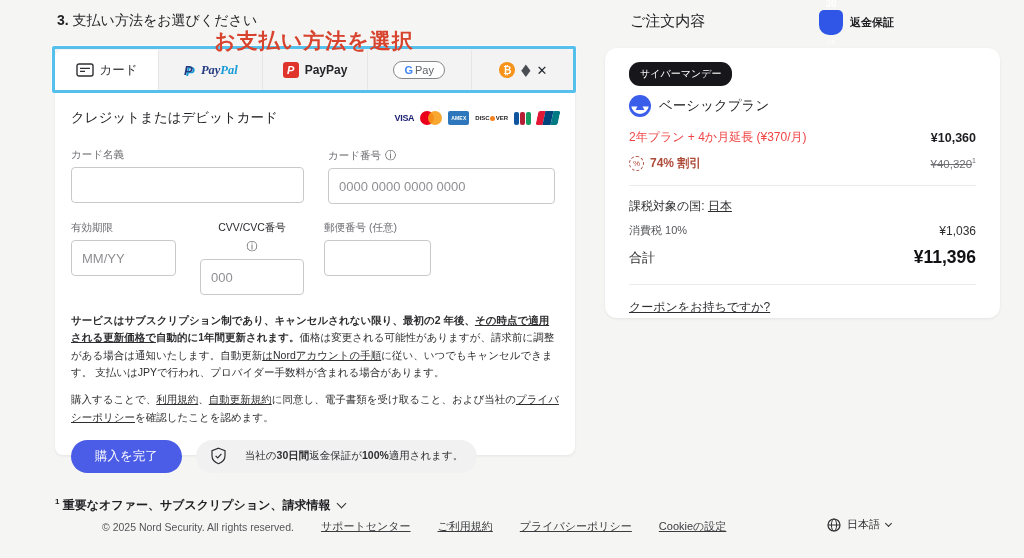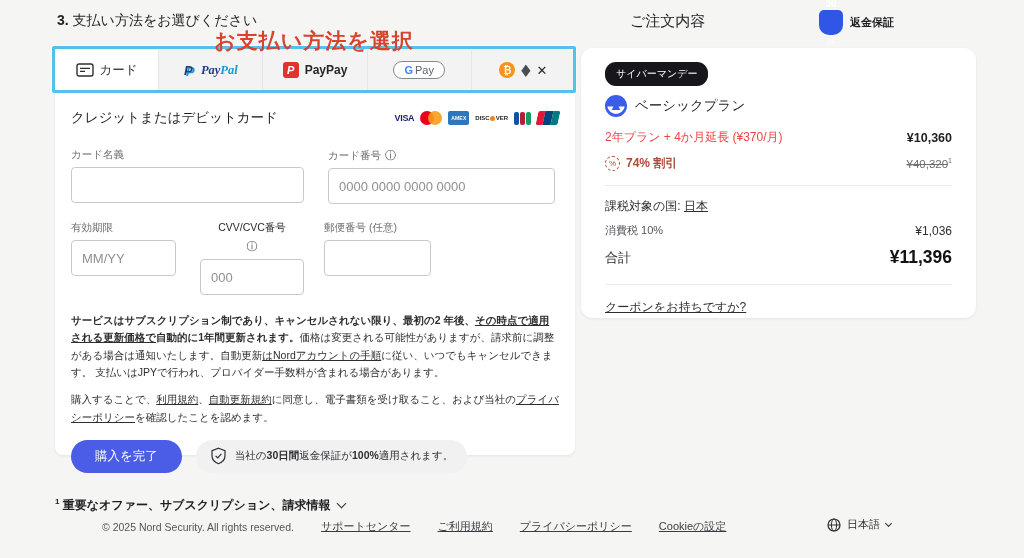--- a/index.html
+++ b/index.html
@@ -63,32 +63,32 @@
   .w-exp{width:105px; margin-right:24px;} .w-cvv{width:104px; margin-right:20px;} .w-zip{width:107px;}
 
   .terms { font-size:10.5px; line-height:1.65; color:#2e2e31; }
   .terms p { margin-bottom:10px; }
   .terms .b { font-weight:700; }
   .terms a { color:#2e2e31; text-decoration:underline; cursor:pointer; }
   .terms a.b { font-weight:700; }
 
   .action-row { display:flex; align-items:center; gap:14px; margin-top:14px; }
   .buy-btn { background:#4b5ce6; color:#fff; border:none; border-radius:20px; height:33px; padding:0 24px; font-size:12.5px; cursor:pointer; font-family:inherit; }
-  .guarantee-pill { display:flex; align-items:center; gap:8px; background:#f1f1f2; border-radius:17px; height:33px; padding:0 14px; font-size:10.5px; color:#2e2e31; }
+  .guarantee-pill { display:flex; align-items:center; gap:18px; background:#f1f1f2; border-radius:17px; height:33px; padding:0 14px; font-size:10.5px; color:#2e2e31; }
   .guarantee-pill .b { font-weight:700; }
 
   
   .order-title { position:absolute; left:630px; top:12px; font-size:15px; color:#1f1f23; }
   .mbg-cluster { position:absolute; right:55px; top:10px; display:flex; align-items:center; gap:7px; }
   .mbg-shield { width:24px; height:25px; background:#2f56e6; border-radius:5px 5px 10px 10px; display:flex; flex-direction:column; align-items:center; justify-content:center; color:#fff;gap:31px; }
   .mbg-shield .d { font-size:10px; font-weight:700; line-height:1; }
   .mbg-shield .s { font-size:4.5px; line-height:1.4; }
   .mbg-label { font-size:11px; font-weight:700; color:#1f1f23; }
 
-  .order-card { position:absolute; left:581px; top:48px; width:395px; height:270px; background:#fff; border-radius:12px; box-shadow:0 1px 3px rgba(0,0,0,.07); padding:14px 24px 0; }
+  .order-card { position:absolute; left:605px; top:48px; width:395px; height:270px; background:#fff; border-radius:12px; box-shadow:0 1px 3px rgba(0,0,0,.07); padding:14px 24px 0; }
   .promo-badge { display:inline-block; background:#17171b; color:#fff; font-size:10px; border-radius:11px; padding:5px 11px; margin-bottom:9px; }
   .plan-row { display:flex; align-items:center; gap:8px; margin-bottom:12px; }
   .plan-name { font-size:13.5px; color:#1f1f23; }
   .line-row { display:flex; align-items:center; justify-content:space-between; margin-bottom:9px; }
   .plan-desc { font-size:12px; color:#ef4444; }
   .plan-price { font-size:12.5px; font-weight:700; color:#1f1f23; }
   .discount-left { display:flex; align-items:center; gap:6px; color:#ae4a38; font-size:12px; font-weight:700; }
   .disc-icon { width:15px; height:15px; border:1px dashed #ae4a38; border-radius:50%; font-size:8px; display:flex; align-items:center; justify-content:center; font-weight:400; }
   .old-price { font-size:11.5px; color:#6d6d72; }
   .old-price s { text-decoration:line-through; }

